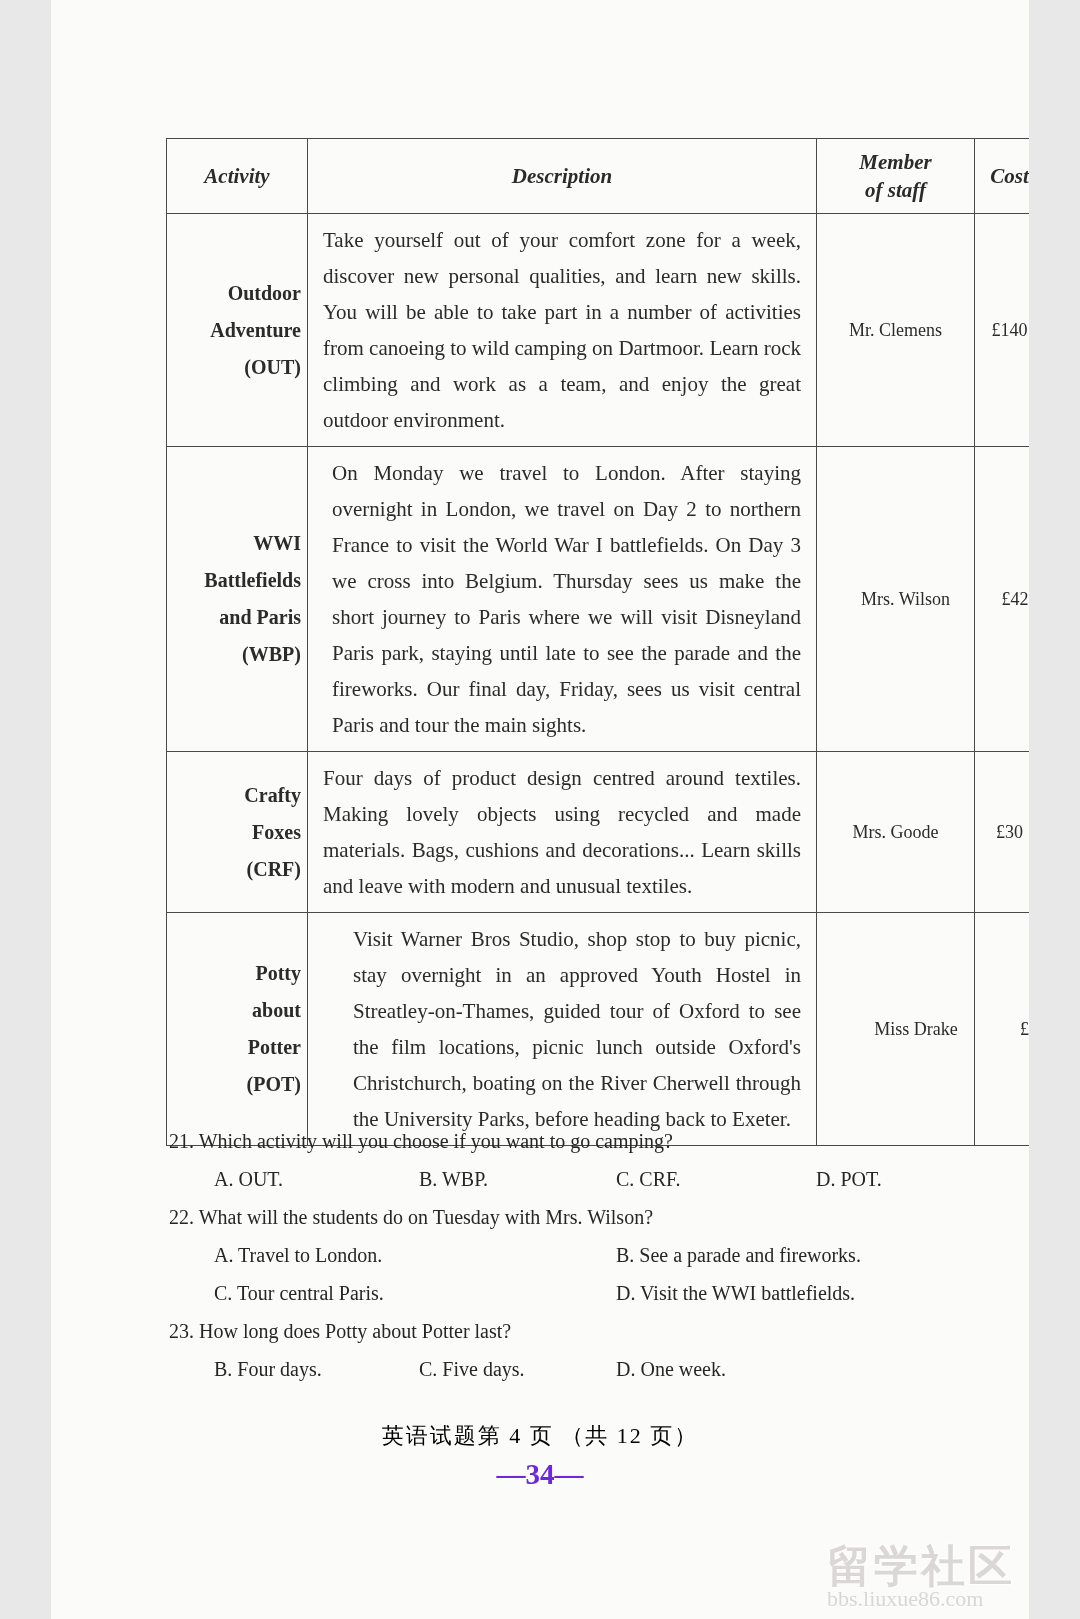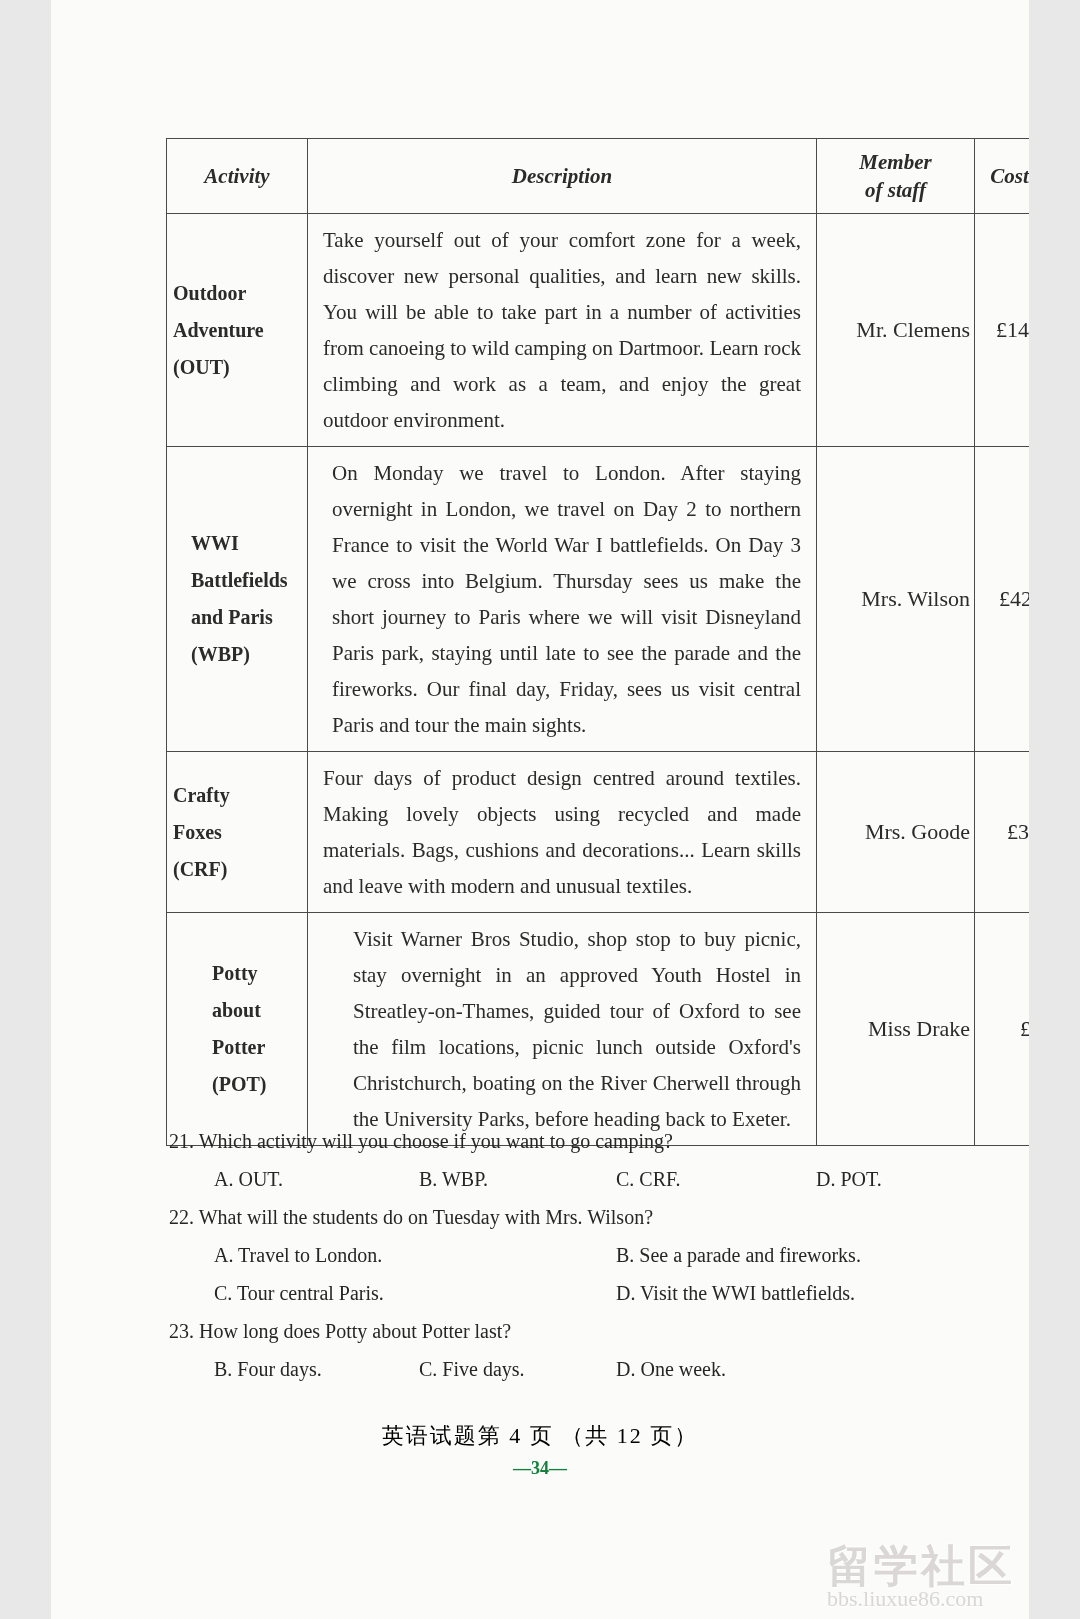--- a/index.html
+++ b/index.html
@@ -29,35 +29,35 @@
   }
   .exam-table th {
     font-weight: bold;
     font-style: italic;
     font-size: 21px;
     text-align: center;
     height: 75px;
     line-height: 28px;
   }
   td.activity-cell {
-    text-align: left;
+    text-align: right;
     font-weight: bold;
     font-size: 20px;
     line-height: 37px;
     padding: 4px 6px;
   }
   td.desc-cell {
     padding: 8px 15px;
     font-size: 21px;
     line-height: 36px;
     text-align: justify;
   }
   td.member-cell, td.cost-cell {
-    text-align: right;
-    font-size: 22px;
+    text-align: center;
+    font-size: 18px;
     padding: 0 4px;
   }
   tr.row-out  td { height: 215px; }
   tr.row-wbp  td { height: 290px; padding-left: 24px; }
   tr.row-crf  td { height: 148px; }
   tr.row-pot  td { height: 225px; padding-left: 45px; }
   
   .questions {
     position: absolute;
     left: 118px;
@@ -84,23 +84,23 @@
     font-size: 22px;
     color: #000000;
     letter-spacing: 2px;
   }
   .page-number {
     position: absolute;
     top: 1458px;
     left: 0;
     width: 100%;
     text-align: center;
-    font-size: 18px;
-    font-weight: bold;
-    color: #15803d;
+    font-size: 29px;
+    font-weight: bold;
+    color: #6d28d9;
   }
   
   .watermark {
     position: absolute;
     right: 14px;
     bottom: 8px;
     user-select: none;
   }
   .watermark-title {
     font-size: 44px;

